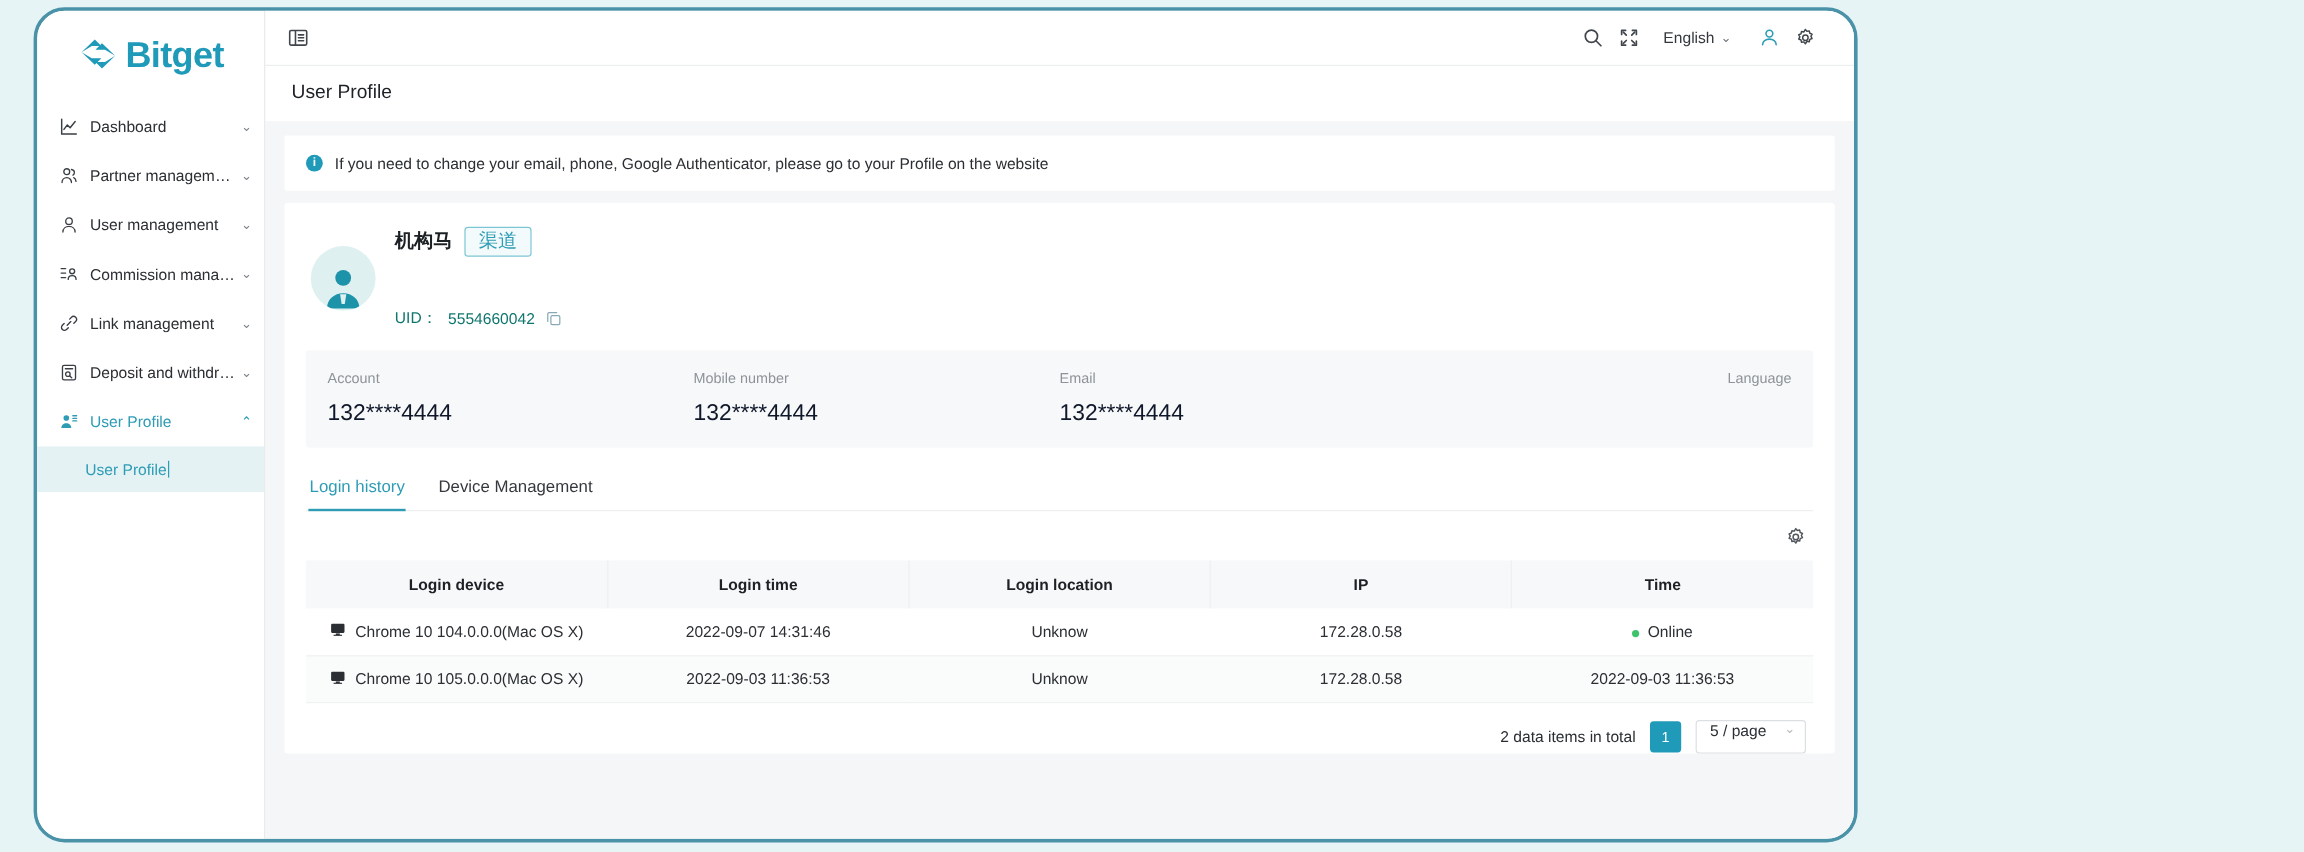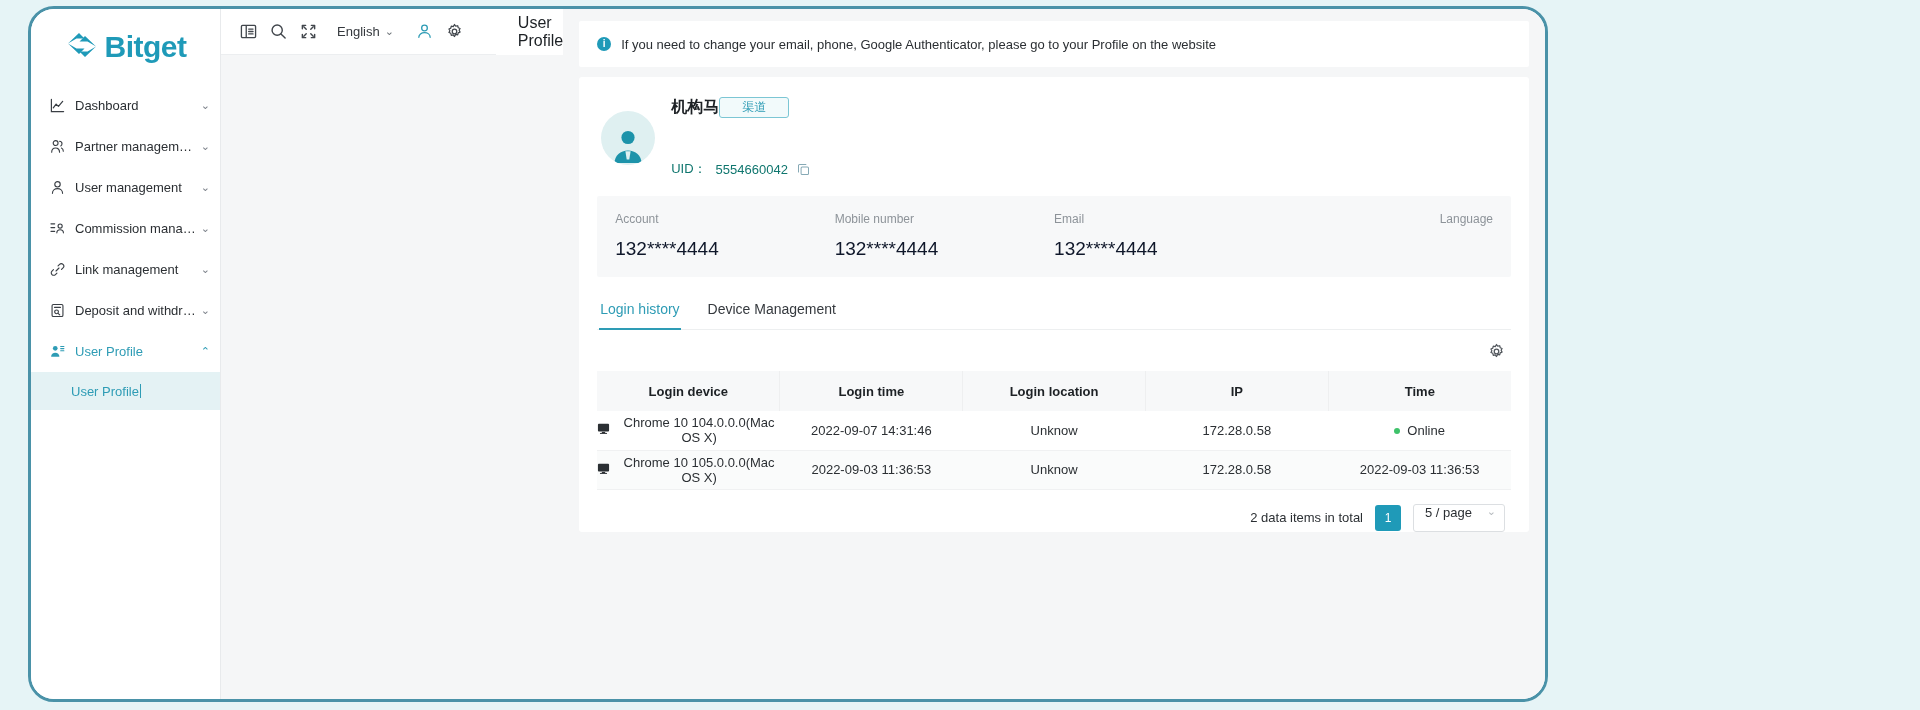--- a/index.html
+++ b/index.html
@@ -80,21 +80,21 @@
     color: #2e9cb5;
     cursor: pointer;
   }
   .caret-cursor {
     display:inline-block; width:1px; height:14px;
     background:#2e9cb5; margin-left:1px; vertical-align:-2px;
   }
   
   #main {
     flex: 1 1 auto;
-    display: flex; flex-direction: row;
+    display: flex; flex-direction: column;
     background: #f5f6f7;
     min-width: 0;
   }
   #topbar {
     height: 46px;
     background: #ffffff;
     border-bottom: 1px solid #eceef0;
     display: flex; align-items: center;
     padding: 0 26px 0 12px;
     flex: 0 0 46px;
@@ -150,29 +150,29 @@
   
   .profile-head { display: flex; align-items: center; gap: 16px; padding-left: 4px; }
   .avatar {
     width: 54px; height: 54px; border-radius: 50%;
     background: #dff0f1;
     display: flex; align-items: flex-end; justify-content: center;
     overflow: hidden;
     flex: 0 0 54px;
   }
   .profile-meta { display: flex; flex-direction: column; gap: 7px; }
-  .name-row { display: flex; align-items: center; gap: 0; }
+  .name-row { display: flex; align-items: center; gap: 10px; }
   .user-name { font-size: 16px; font-weight: bold; color: #1d2125; }
   .badge {
     border: 1px solid #7cc6d4;
     color: #2e9cb5;
     background: #f2fafb;
-    font-size: 12px;
+    font-size: 16px;
     border-radius: 3px;
-    padding: 2px 22px;
+    padding: 2px 11px;
     line-height: 1.2;
   }
   .uid-row { display: flex; align-items: center; gap: 9px; font-size: 13px; color: #0f766e; margin-top: 35px; }
   .copy-ic { cursor: pointer; color: #86a9b5; display:inline-flex; }
   
   .info-strip {
     margin-top: 18px;
     background: #f7f8f9;
     display: flex;
     padding: 16px 18px 17px 18px;

